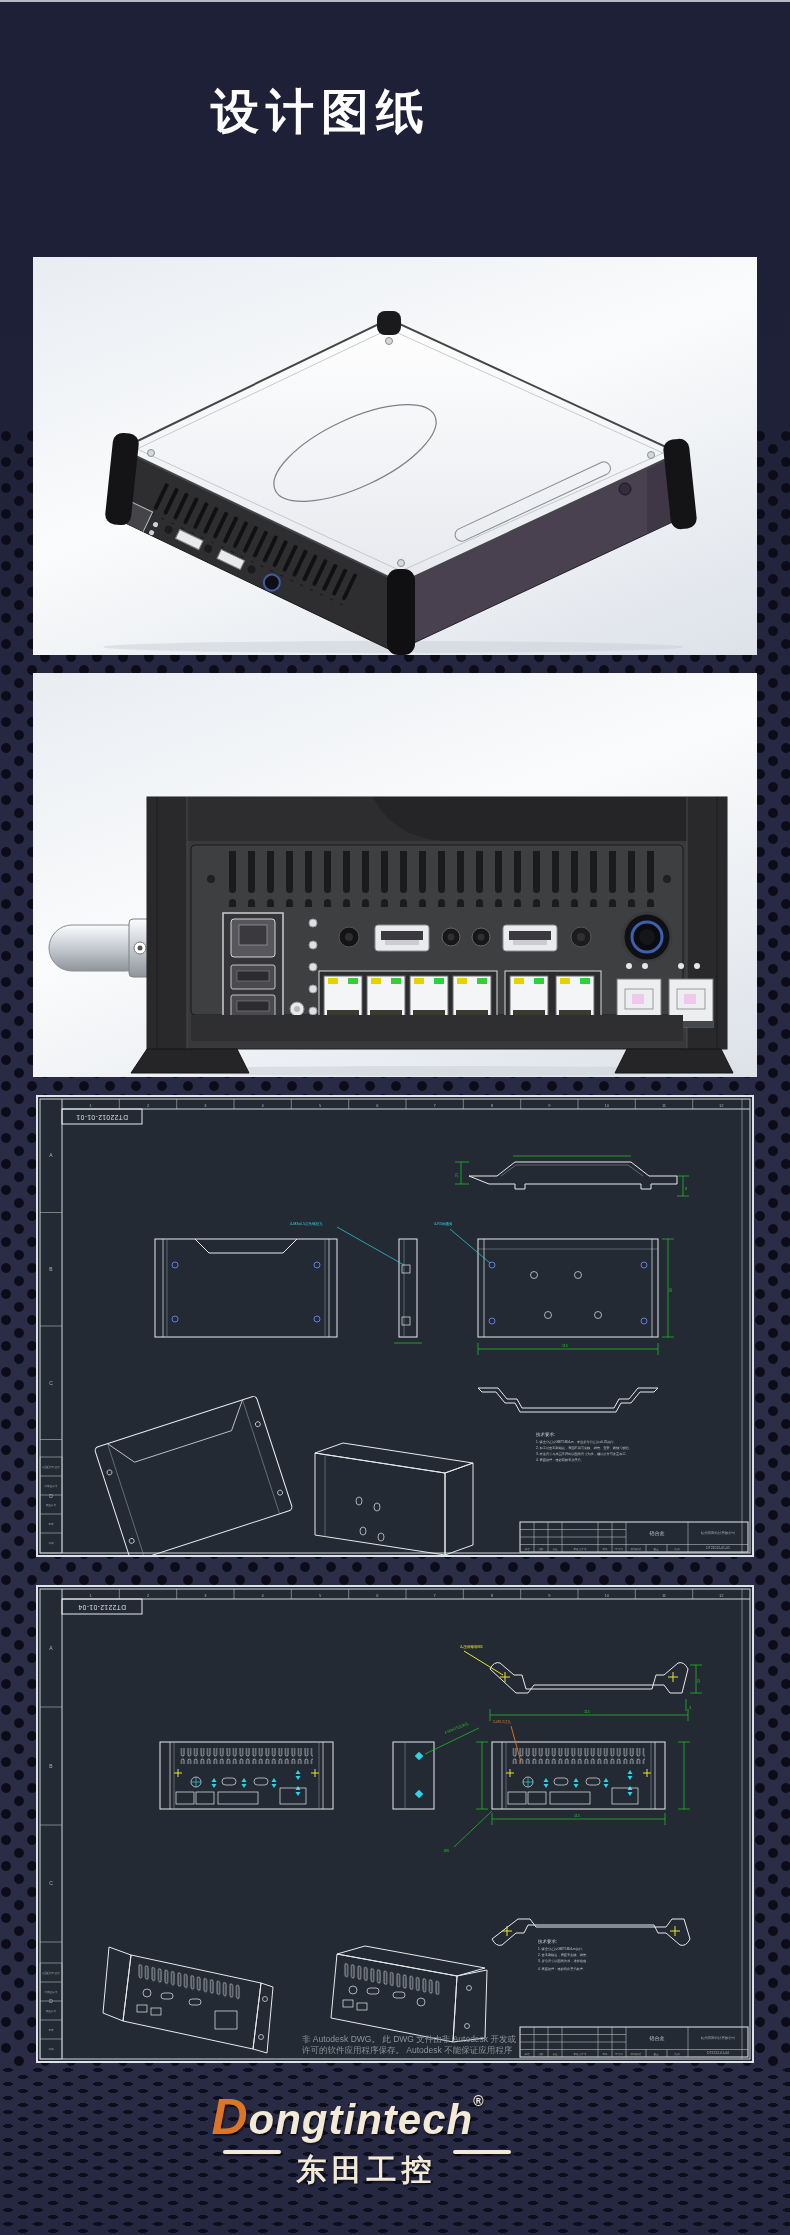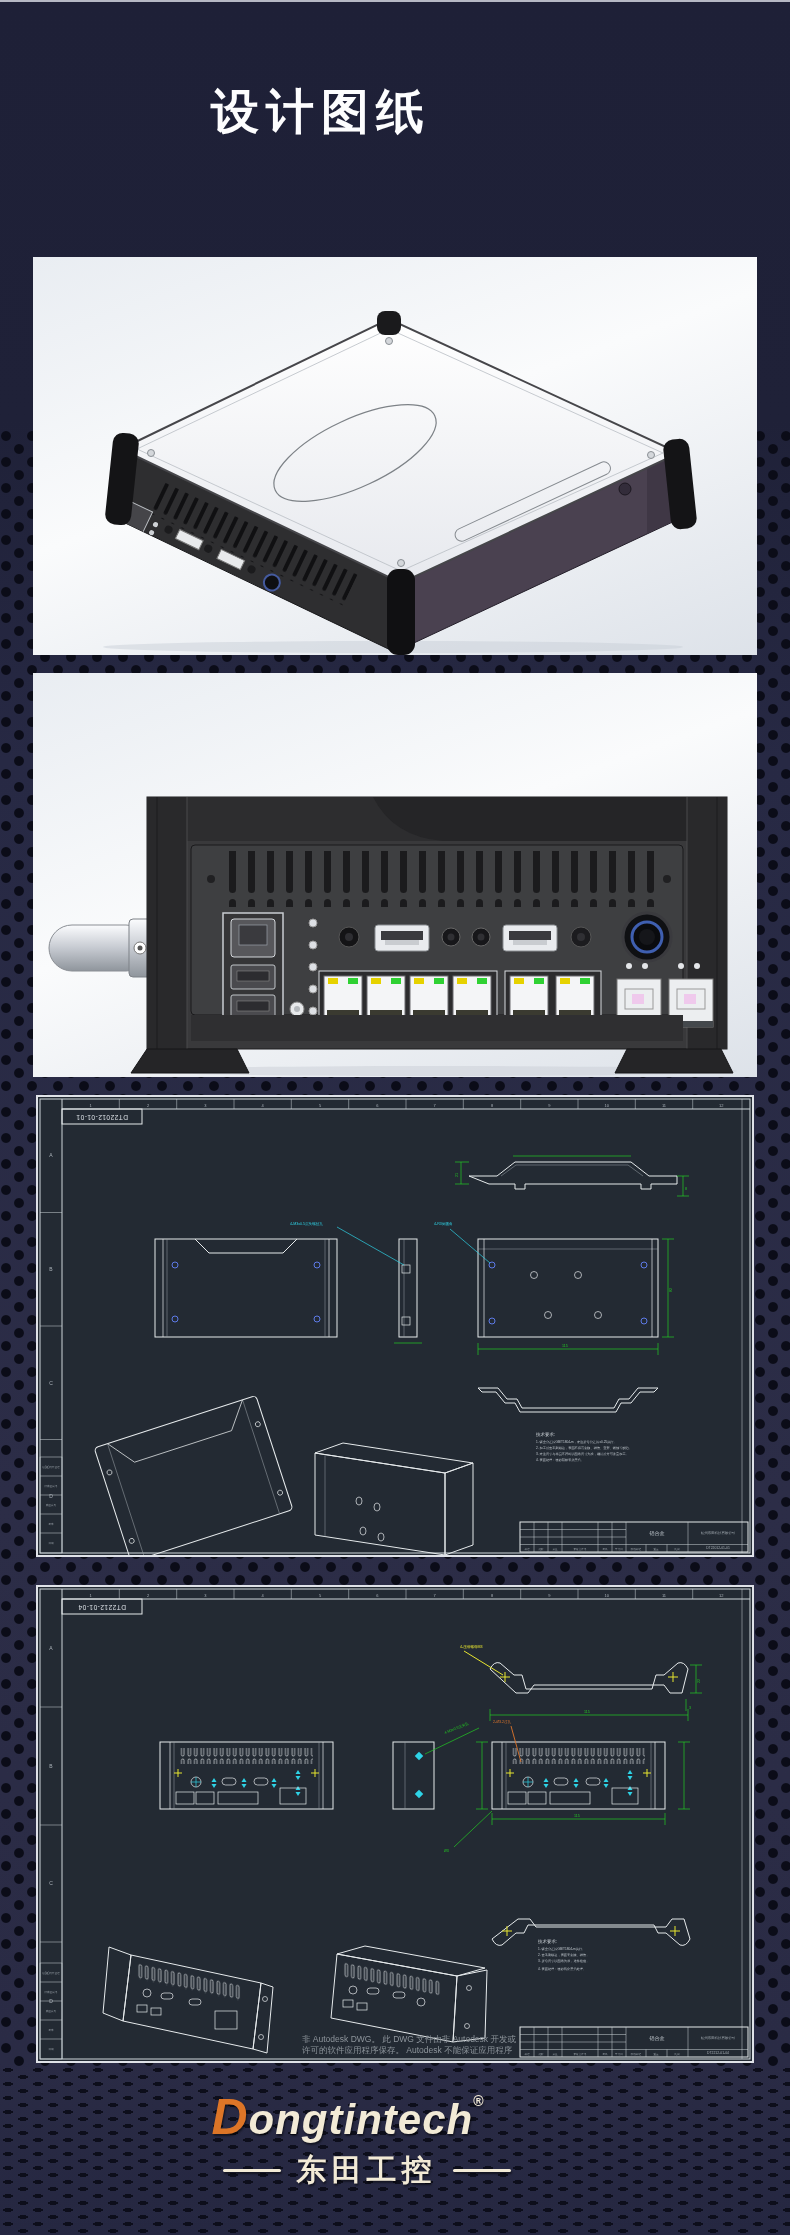--- a/index.html
+++ b/index.html
@@ -62,21 +62,21 @@
   .tbsmall{fill:#aab2b9;font-size:3.4px;text-anchor:middle;}
   .tiny{fill:#99a1a8;font-size:2.6px;text-anchor:middle;}
   .notetitle{fill:#cdd3d8;font-size:4.5px;}
   .notetext{fill:#c3cad0;font-size:3.2px;}
   .wm{fill:#8d949b;font-size:8.5px;}
   
   .logo{position:absolute;top:2088px;left:0;width:696px;text-align:center;}
   .brand{font-style:italic;font-weight:bold;font-size:42px;color:#f2ead6;letter-spacing:1px;text-shadow:1px 2px 2px rgba(0,0,0,.5);}
   .brand .d{color:#dd7527;font-size:50px;}
   .brand sup{font-size:14px;font-style:normal;vertical-align:28px;}
-  .brand-cn{margin-top:4px;display:flex;align-items:center;justify-content:center;gap:16px;margin-left:37px;}
+  .brand-cn{margin-top:4px;display:flex;align-items:flex-start;justify-content:center;gap:16px;margin-left:37px;}
   .brand-cn .txt{font-size:30px;font-weight:bold;letter-spacing:5px;color:#f2ead6;text-shadow:1px 2px 2px rgba(0,0,0,.5);}
   .brand-cn .bar{width:58px;height:3.5px;background:#f2ead6;border-radius:2px;box-shadow:1px 2px 2px rgba(0,0,0,.5);}
 </style>
 </head>
 <body>
 
 <div class="topline"></div>
 <div class="bg-dots"></div>
 <div class="bg-dashes"></div>
 

